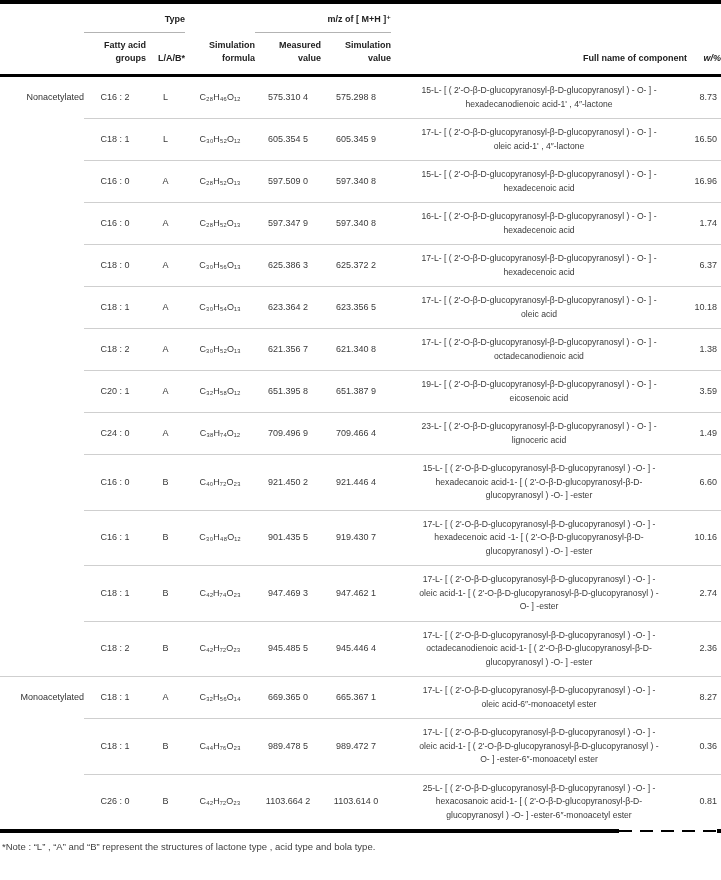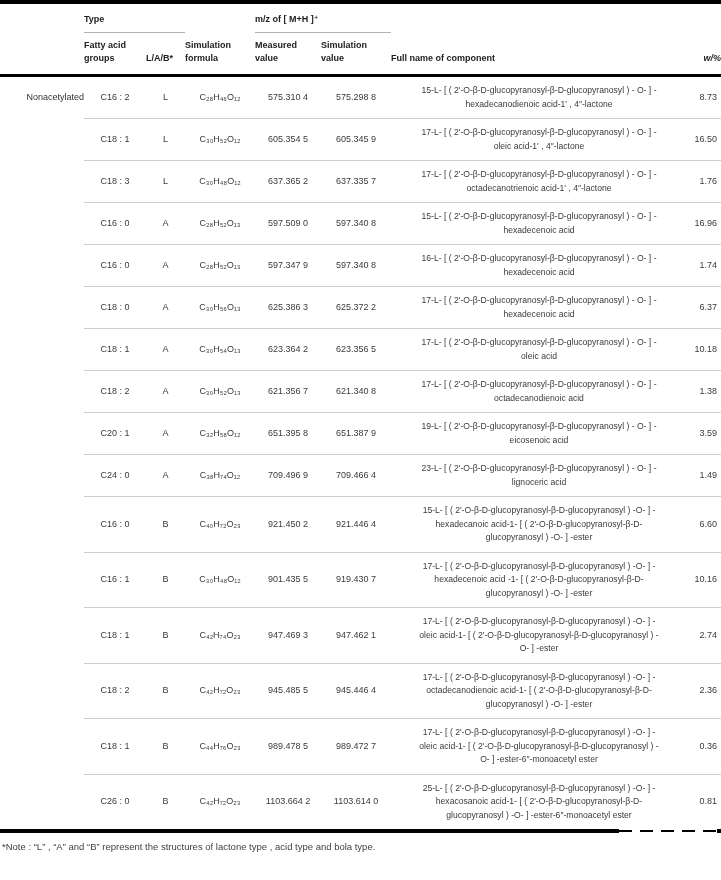--- a/index.html
+++ b/index.html
@@ -13,21 +13,21 @@
   table {
     border-collapse:collapse;
     width:721px;
     table-layout:fixed;
     font-size:9px;
   }
   col.c1{width:84px;} col.c2{width:62px;} col.c3{width:39px;} col.c4{width:70px;}
   col.c5{width:66px;} col.c6{width:70px;} col.c7{width:296px;} col.c8{width:34px;}
 
   thead th {
-    font-weight:bold; color:#222222; text-align:left;
+    font-weight:bold; color:#222222; text-align:right;
     vertical-align:bottom; padding:0; font-size:9px; line-height:13px;
   }
   tr.h1 th { vertical-align:top; padding:9px 0 6px 0; }
   tr.h1 th.grp { border-bottom:1px solid #b3b3b3; }
   tr.h2 th { padding:6px 0 9px 0; border-bottom:3px solid #000; }
   th.th-w { text-align:right; padding-right:3px; font-style:italic; }
 
   tbody td {
     vertical-align:middle; padding:7px 0;
     line-height:13.5px; border-top:1px solid #cfcfcf;
@@ -112,33 +112,20 @@
           <td class="c-measured">605.354 5</td>
           <td class="c-simulation">605.345 9</td>
           <td class="c-name">
             <div class="nline">17-L- [ ( 2'-O-β-D-glucopyranosyl-β-D-glucopyranosyl ) - O- ] -</div>
             <div class="nline">oleic acid-1' , 4″-lactone</div>
           </td>
           <td class="c-w">16.50</td>
         </tr>
         <tr class="">
           <td class="c-type"></td>
-          <td class="c-fatty">C18 : 3</td>
-          <td class="c-lab">L</td>
-          <td class="c-formula">C₃₀H₄₈O₁₂</td>
-          <td class="c-measured">637.365 2</td>
-          <td class="c-simulation">637.335 7</td>
-          <td class="c-name">
-            <div class="nline">17-L- [ ( 2'-O-β-D-glucopyranosyl-β-D-glucopyranosyl ) - O- ] -</div>
-            <div class="nline">octadecanotrienoic acid-1' , 4″-lactone</div>
-          </td>
-          <td class="c-w">1.76</td>
-        </tr>
-        <tr class="">
-          <td class="c-type"></td>
           <td class="c-fatty">C16 : 0</td>
           <td class="c-lab">A</td>
           <td class="c-formula">C₂₈H₅₂O₁₃</td>
           <td class="c-measured">597.509 0</td>
           <td class="c-simulation">597.340 8</td>
           <td class="c-name">
             <div class="nline">15-L- [ ( 2'-O-β-D-glucopyranosyl-β-D-glucopyranosyl ) - O- ] -</div>
             <div class="nline">hexadecenoic acid</div>
           </td>
           <td class="c-w">16.96</td>
@@ -269,20 +256,33 @@
           <td class="c-lab">B</td>
           <td class="c-formula">C₄₂H₇₂O₂₃</td>
           <td class="c-measured">945.485 5</td>
           <td class="c-simulation">945.446 4</td>
           <td class="c-name">
             <div class="nline">17-L- [ ( 2'-O-β-D-glucopyranosyl-β-D-glucopyranosyl ) -O- ] -</div>
             <div class="nline">octadecanodienoic acid-1- [ ( 2'-O-β-D-glucopyranosyl-β-D-</div>
             <div class="nline">glucopyranosyl ) -O- ] -ester</div>
           </td>
           <td class="c-w">2.36</td>
+        </tr>
+        <tr class="group">
+          <td class="c-type">Monoacetylated</td>
+          <td class="c-fatty">C18 : 1</td>
+          <td class="c-lab">A</td>
+          <td class="c-formula">C₃₂H₅₆O₁₄</td>
+          <td class="c-measured">669.365 0</td>
+          <td class="c-simulation">665.367 1</td>
+          <td class="c-name">
+            <div class="nline">17-L- [ ( 2'-O-β-D-glucopyranosyl-β-D-glucopyranosyl ) -O- ] -</div>
+            <div class="nline">oleic acid-6″-monoacetyl ester</div>
+          </td>
+          <td class="c-w">8.27</td>
         </tr>
         <tr class="">
           <td class="c-type"></td>
           <td class="c-fatty">C18 : 1</td>
           <td class="c-lab">B</td>
           <td class="c-formula">C₄₄H₇₆O₂₃</td>
           <td class="c-measured">989.478 5</td>
           <td class="c-simulation">989.472 7</td>
           <td class="c-name">
             <div class="nline">17-L- [ ( 2'-O-β-D-glucopyranosyl-β-D-glucopyranosyl ) -O- ] -</div>

